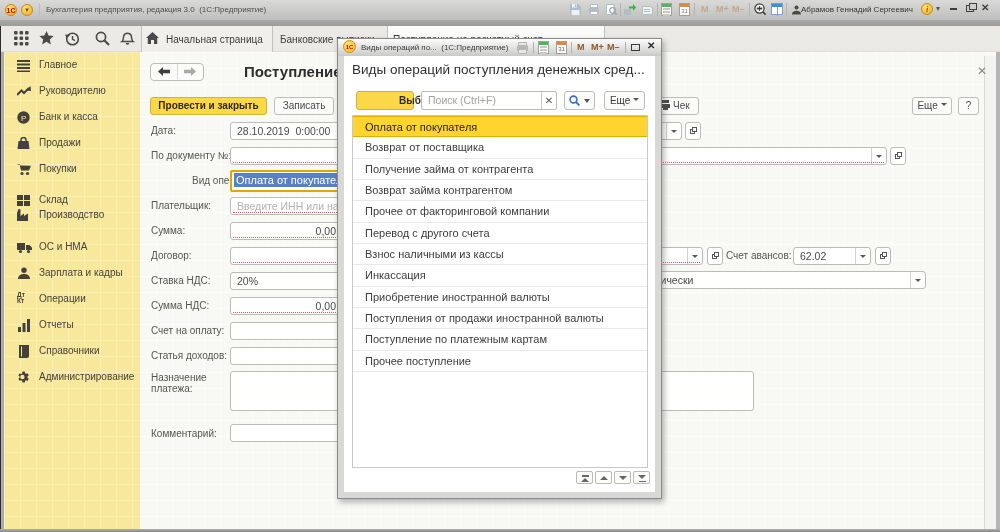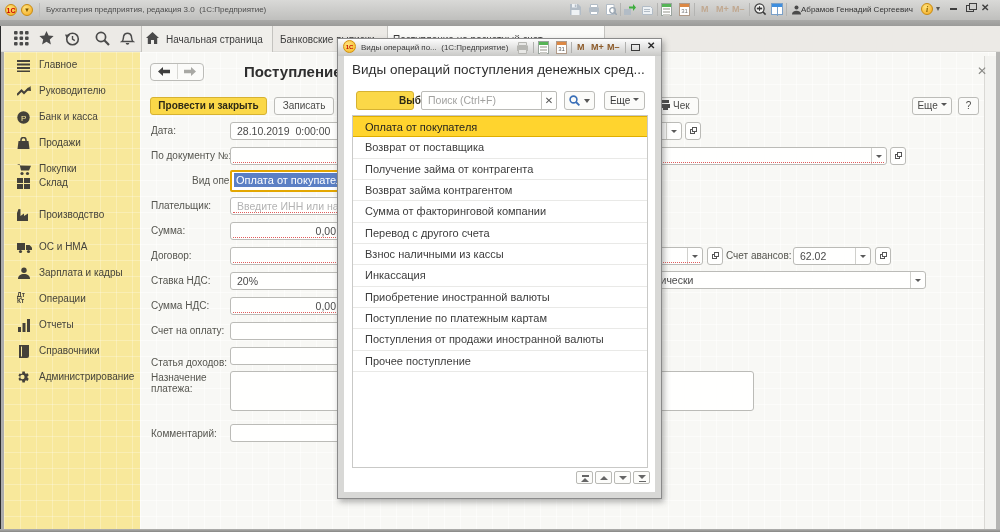--- a/index.html
+++ b/index.html
@@ -237,21 +237,21 @@
     <div class="abs sbitem" style="top:162px;">
         <span class="abs" style="left:0;top:1px;">
           <svg width="14" height="13">
             <path fill="#44413a" d="M0 1h2.5l1.5 6.5h8L14 2.7 3.6 2.5"></path>
             <circle cx="5" cy="10.5" r="1.6" fill="#44413a"></circle>
             <circle cx="10.5" cy="10.5" r="1.6" fill="#44413a"></circle>
           </svg>
         </span>
         <span class="abs" style="left:22px;top:1px;">Покупки</span>
       </div>
-    <div class="abs sbitem" style="top:176px;text-align:right;">
+    <div class="abs sbitem" style="top:193px;text-align:right;">
         <span class="abs" style="left:0;top:1px;">
           <svg width="13" height="13">
             <path fill="#44413a" d="M0 1h6v5H0zM7 1h6v5H7zM0 7h6v5H0zM7 7h6v5H7z"></path>
           </svg>
         </span>
         <span class="abs" style="left:22px;top:1px;">Склад</span>
       </div>
     <div class="abs sbitem" style="top:208px;">
         <span class="abs" style="left:0;top:1px;">
           <svg width="14" height="13">
@@ -338,21 +338,21 @@
 
     <div class="abs lbl" style="left:151px;top:125px;">Дата:</div>
     <div class="abs lbl" style="left:151px;top:150px;">По документу №:</div>
     <div class="abs lbl" style="left:151px;top:175px;padding-left:41px;">Вид операции:</div>
     <div class="abs lbl" style="left:151px;top:200px;">Плательщик:</div>
     <div class="abs lbl" style="left:151px;top:225px;">Сумма:</div>
     <div class="abs lbl" style="left:151px;top:250px;">Договор:</div>
     <div class="abs lbl" style="left:151px;top:275px;">Ставка НДС:</div>
     <div class="abs lbl" style="left:151px;top:300px;">Сумма НДС:</div>
     <div class="abs lbl" style="left:151px;top:325px;">Счет на оплату:</div>
-    <div class="abs lbl" style="left:151px;top:350px;margin-top:7px;">Статья доходов:</div>
+    <div class="abs lbl" style="left:151px;top:350px;">Статья доходов:</div>
     <div class="abs lbl" style="left:151px;top:372px;">Назначение<br>платежа:</div>
     <div class="abs lbl" style="left:151px;top:428px;">Комментарий:</div>
 
     <div class="abs fld" style="left:230px;top:122px;width:452px;line-height:16px;padding-left:6px;">28.10.2019&nbsp;&nbsp;0:00:00<span class="dd"></span></div>
     <div class="abs lnk" style="left:685px;top:122px;">
         <span class="sq1"></span>
         <span class="sq2"></span>
       </div>
     <div class="abs fld red" style="left:230px;top:147px;width:657px;">
         <span class="dd"></span>
@@ -432,27 +432,27 @@
         </svg>
         <span style="position:absolute;right:4px;top:7px;border:3px solid transparent;border-top:4px solid #555;"></span>
       </div>
     <div class="abs btn" style="left:604px;top:91px;width:41px;height:19px;line-height:17px;color:#3a3a3a;">Еще <span style="display:inline-block;vertical-align:0px;border:3px solid transparent;border-top:3.5px solid #555;"></span></div>
 
     <div class="abs" style="left:352px;top:115px;width:296px;height:353px;border:1px solid #c9c9c7;background:#fff;overflow:hidden;">
       <div class="mrow sel">Оплата от покупателя</div>
       <div class="mrow">Возврат от поставщика</div>
       <div class="mrow">Получение займа от контрагента</div>
       <div class="mrow">Возврат займа контрагентом</div>
-      <div class="mrow">Сумма от факторинговой компании</div>
+      <div class="mrow">Прочее от факторинговой компании</div>
       <div class="mrow">Перевод с другого счета</div>
       <div class="mrow">Взнос наличными из кассы</div>
       <div class="mrow">Инкассация</div>
       <div class="mrow">Приобретение иностранной валюты</div>
+      <div class="mrow">Поступления от продажи иностранной валюты</div>
       <div class="mrow">Поступление по платежным картам</div>
-      <div class="mrow">Поступления от продажи иностранной валюты</div>
       <div class="mrow">Прочее поступление</div>
     </div>
 
     <div class="abs mnav" style="left:576px;top:471px;">
         <span style="position:absolute;left:4.5px;top:3px;width:7px;height:1.5px;background:#666;"></span>
         <span style="position:absolute;left:4px;top:6px;border:4px solid transparent;border-bottom:4.5px solid #666;border-top:none;"></span>
       </div>
     <div class="abs mnav" style="left:595px;top:471px;">
         <span style="position:absolute;left:4px;top:4px;border:4px solid transparent;border-bottom:4.5px solid #666;border-top:none;"></span>
       </div>

